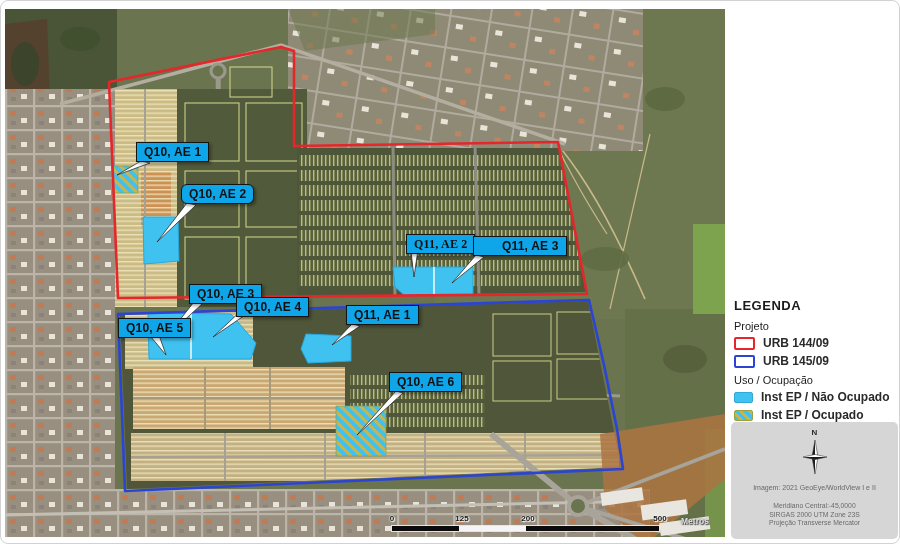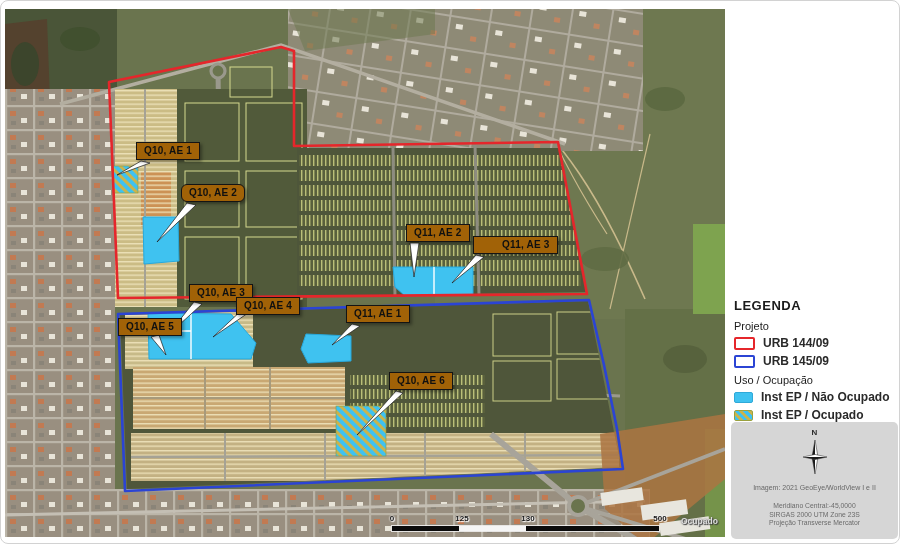--- a/index.html
+++ b/index.html
@@ -1,21 +1,21 @@
 <!DOCTYPE html>
 <html><head>
 <meta charset="utf-8">
 <style>
   html,body{margin:0;padding:0;background:#fff;}
   body{font-family:"Liberation Sans",sans-serif;}
   .screen{position:relative;width:900px;height:544px;background:#ffffff;border:1px solid #d2d2d2;border-radius:8px;overflow:hidden;box-sizing:border-box;}
   .map-area{position:absolute;left:4px;top:8px;width:720px;height:528px;overflow:hidden;}
   .map-area svg{position:absolute;left:0;top:0;}
   
-  .map-label{position:absolute;background:#a16207;border:1px solid #141414;padding:3px 7px;font-size:10px;font-weight:bold;color:#101010;white-space:nowrap;line-height:1;box-shadow:2px 2px 3px rgba(0,0,0,.35);letter-spacing:.2px;}
+  .map-label{position:absolute;background:#0ea5e9;border:1px solid #141414;padding:3px 7px;font-size:12px;font-weight:bold;color:#101010;white-space:nowrap;line-height:1;box-shadow:2px 2px 3px rgba(0,0,0,.35);letter-spacing:.2px;}
   
   .sb-tick{position:absolute;transform:translateX(-50%);font-size:8px;font-weight:bold;color:#151515;text-shadow:0 0 2px #fff,0 0 2px #fff,1px 1px 1px #fff;}
   .sb-bar{position:absolute;left:387px;top:517px;width:267px;height:5px;outline:1px solid rgba(245,245,245,.85);display:flex;}
   .sb-seg1{width:67px;background:#0b0b0b;}
   .sb-seg2{width:67px;background:#f5f5f5;}
   .sb-seg3{width:133px;background:#0b0b0b;}
   .sb-unit{position:absolute;left:676px;top:507px;font-size:8.5px;font-weight:bold;color:#dedede;text-shadow:1px 1px 1px #3a3a3a,0 0 2px #555;}
   
   .legend{position:absolute;left:733px;top:297px;width:162px;color:#1c1c1c;}
   .legend-title{font-size:13px;font-weight:bold;letter-spacing:.5px;margin-bottom:7px;}
@@ -240,39 +240,39 @@
         <path d="M189,293 L197,295 L162,327 Z"></path>
         <path d="M238,300 L246,302 L208,328 Z"></path>
         <path d="M146,328 L154,326 L161,346 Z"></path>
         <path d="M347,315 L355,317 L327,336 Z"></path>
         <path d="M391,382 L398,384 L352,426 Z"></path>
       </g>
     </svg>
 
     <div class="map-label" style="left:131px;top:133px;">Q10, AE 1</div>
     <div class="map-label" style="left:176px;top:175px;border-radius:6px;">Q10, AE 2</div>
-    <div class="map-label" style="left:401px;top:215px;">Q11, AE 2</div>
+    <div class="map-label" style="left:401px;top:225px;font-family:Liberation Serif, serif;">Q11, AE 2</div>
     <div class="map-label" style="left:468px;top:227px;padding-left:28px;">Q11, AE 3</div>
     <div class="map-label" style="left:184px;top:275px;">Q10, AE 3</div>
     <div class="map-label" style="left:231px;top:288px;">Q10, AE 4</div>
     <div class="map-label" style="left:113px;top:309px;">Q10, AE 5</div>
     <div class="map-label" style="left:341px;top:296px;">Q11, AE 1</div>
     <div class="map-label" style="left:384px;top:363px;">Q10, AE 6</div>
 
     <div>
       <span class="sb-tick" style="left:387px;top:505px;">0</span>
       <span class="sb-tick" style="left:457px;top:505px;">125</span>
-      <span class="sb-tick" style="left:523px;top:505px;">130</span>
+      <span class="sb-tick" style="left:523px;top:505px;">200</span>
       <span class="sb-tick" style="left:655px;top:505px;">500</span>
       <div class="sb-bar">
         <div class="sb-seg1"></div>
           <div class="sb-seg2"></div>
           <div class="sb-seg3"></div>
       </div>
-      <span class="sb-unit">Ocupado</span>
+      <span class="sb-unit">Metros</span>
     </div>
   </div>
 
   <div class="legend">
     <div class="legend-title">LEGENDA</div>
     <div class="legend-heading">Projeto</div>
     <div class="legend-item">
       <span class="sw sw-red"></span>
       <span class="lab">URB 144/09</span>
     </div>

